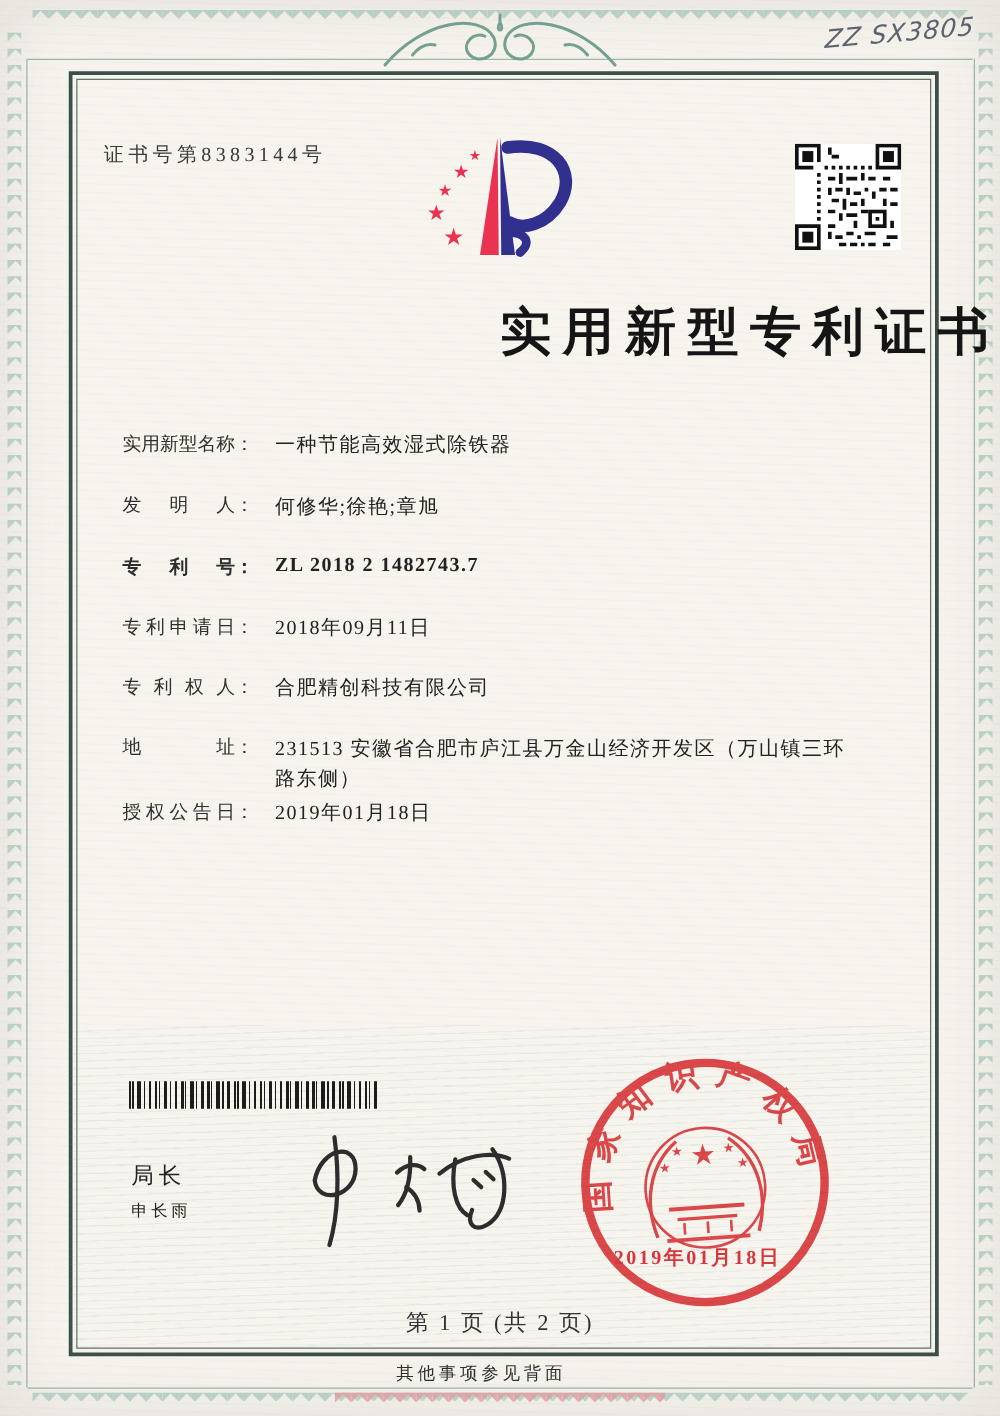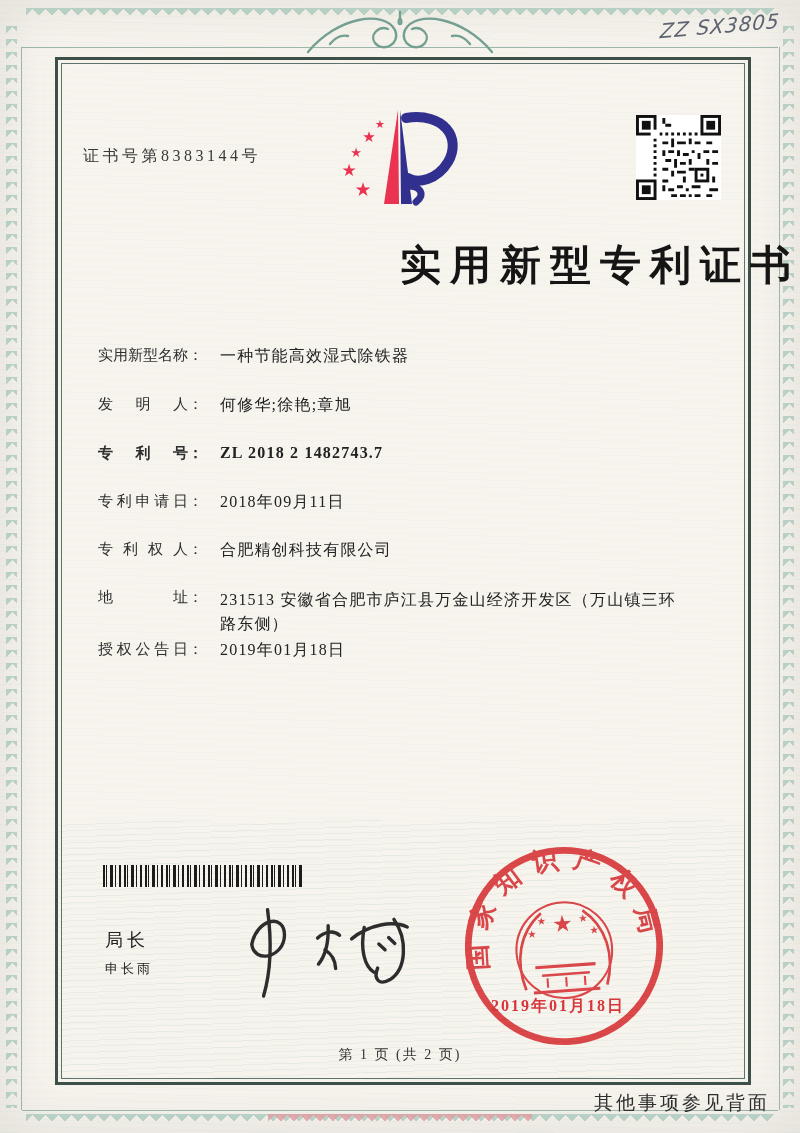--- a/index.html
+++ b/index.html
@@ -14,21 +14,21 @@
   .abs{position:absolute;}
   
   .zz{background-image:linear-gradient(45deg, transparent 72%, #abc9bd 0),linear-gradient(-45deg, transparent 72%, #abc9bd 0);background-size:13px 13px;opacity:.8;}
   .zz-pink{background-image:linear-gradient(45deg, transparent 70%, #dfa0a6 0),linear-gradient(-45deg, transparent 70%, #dfa0a6 0);background-size:13px 13px;opacity:.85;}
   .edge-line{background:#7fa296;opacity:.75;}
   
   .frame{left:55px;top:57px;width:690px;height:1022px;border:3px solid #3d4f49;}
   .frame::before{content:"";position:absolute;inset:3px;border:1px solid #5c746c;}
   
   .handwritten{left:660px;top:14px;font-family:"DejaVu Sans",sans-serif;font-style:italic;font-size:20px;color:#5c6270;transform:rotate(-5deg) skewX(-10deg);letter-spacing:1px;}
-  .certno{left:83px;top:114px;font-size:16px;letter-spacing:3.5px;color:#3a3a3a;margin-top:32px;}
+  .certno{left:83px;top:114px;font-size:16px;letter-spacing:3.5px;color:#3a3a3a;}
   .title{left:0;top:238px;width:100%;text-align:right;font-size:41px;font-weight:600;letter-spacing:9px;color:#151515;}
   .fields{left:98px;top:340px;width:618px;font-size:16px;}
   .frow{position:absolute;left:0;width:100%;}
   .flabel{display:inline-block;width:90px;text-align:justify;text-align-last:justify;vertical-align:top;font-size:15px;color:#2e2e2e;}
   .colon{display:inline-block;vertical-align:top;font-size:15px;}
   .fvalue{display:inline-block;vertical-align:top;margin-left:13px;letter-spacing:1.2px;color:#222;}
   .fvalue.wrap{width:462px;line-height:24px;}
   .paras{left:90px;top:671px;width:624px;font-size:15px;line-height:22.5px;text-align:justify;color:#222;letter-spacing:.8px;}
   .paras p{margin:0;text-indent:2em;}
   .barcode{left:103px;top:865px;width:200px;height:22px;
@@ -36,22 +36,22 @@
       #1c1c1c 0 2px, transparent 2px 3px,
       #1c1c1c 3px 4px, transparent 4px 7px,
       #1c1c1c 7px 10px, transparent 10px 12px,
       #1c1c1c 12px 13px, transparent 13px 16px,
       #1c1c1c 16px 18px, transparent 18px 21px);}
   .signer-title{left:105px;top:928px;font-size:18px;letter-spacing:4px;color:#222;}
   .signer-name{left:105px;top:960px;font-size:13px;letter-spacing:3px;color:#222;text-align:right;}
   .sigsvg{left:222px;top:898px;}
   .sealsvg{left:460px;top:842px;opacity:.94;mix-blend-mode:multiply;transform:rotate(-4deg);}
   .sealdate{left:491px;top:996px;font-size:16px;letter-spacing:2px;color:#d6373d;font-weight:600;}
-  .pageno{left:0;top:1046px;width:100%;text-align:center;font-size:14px;letter-spacing:2px;color:#333;}
-  .backnote{left:0;top:1090px;width:770px;text-align:right;font-size:19px;letter-spacing:3px;color:#2e2e2e;}
+  .pageno{left:0;top:1046px;width:100%;text-align:center;font-size:18px;letter-spacing:2px;color:#333;}
+  .backnote{left:0;top:1090px;width:770px;text-align:center;font-size:14px;letter-spacing:3px;color:#2e2e2e;}
   .waveband{left:56px;top:820px;width:688px;height:258px;
     background-image:repeating-linear-gradient(-2deg, rgba(125,170,152,.10) 0 1px, transparent 1px 6px);
     pointer-events:none;}
 </style>
 </head>
 <body>
 
 <div class="sheet">
 
   <div class="abs zz" style="left:26px;top:8px;width:748px;height:11px;"></div>

